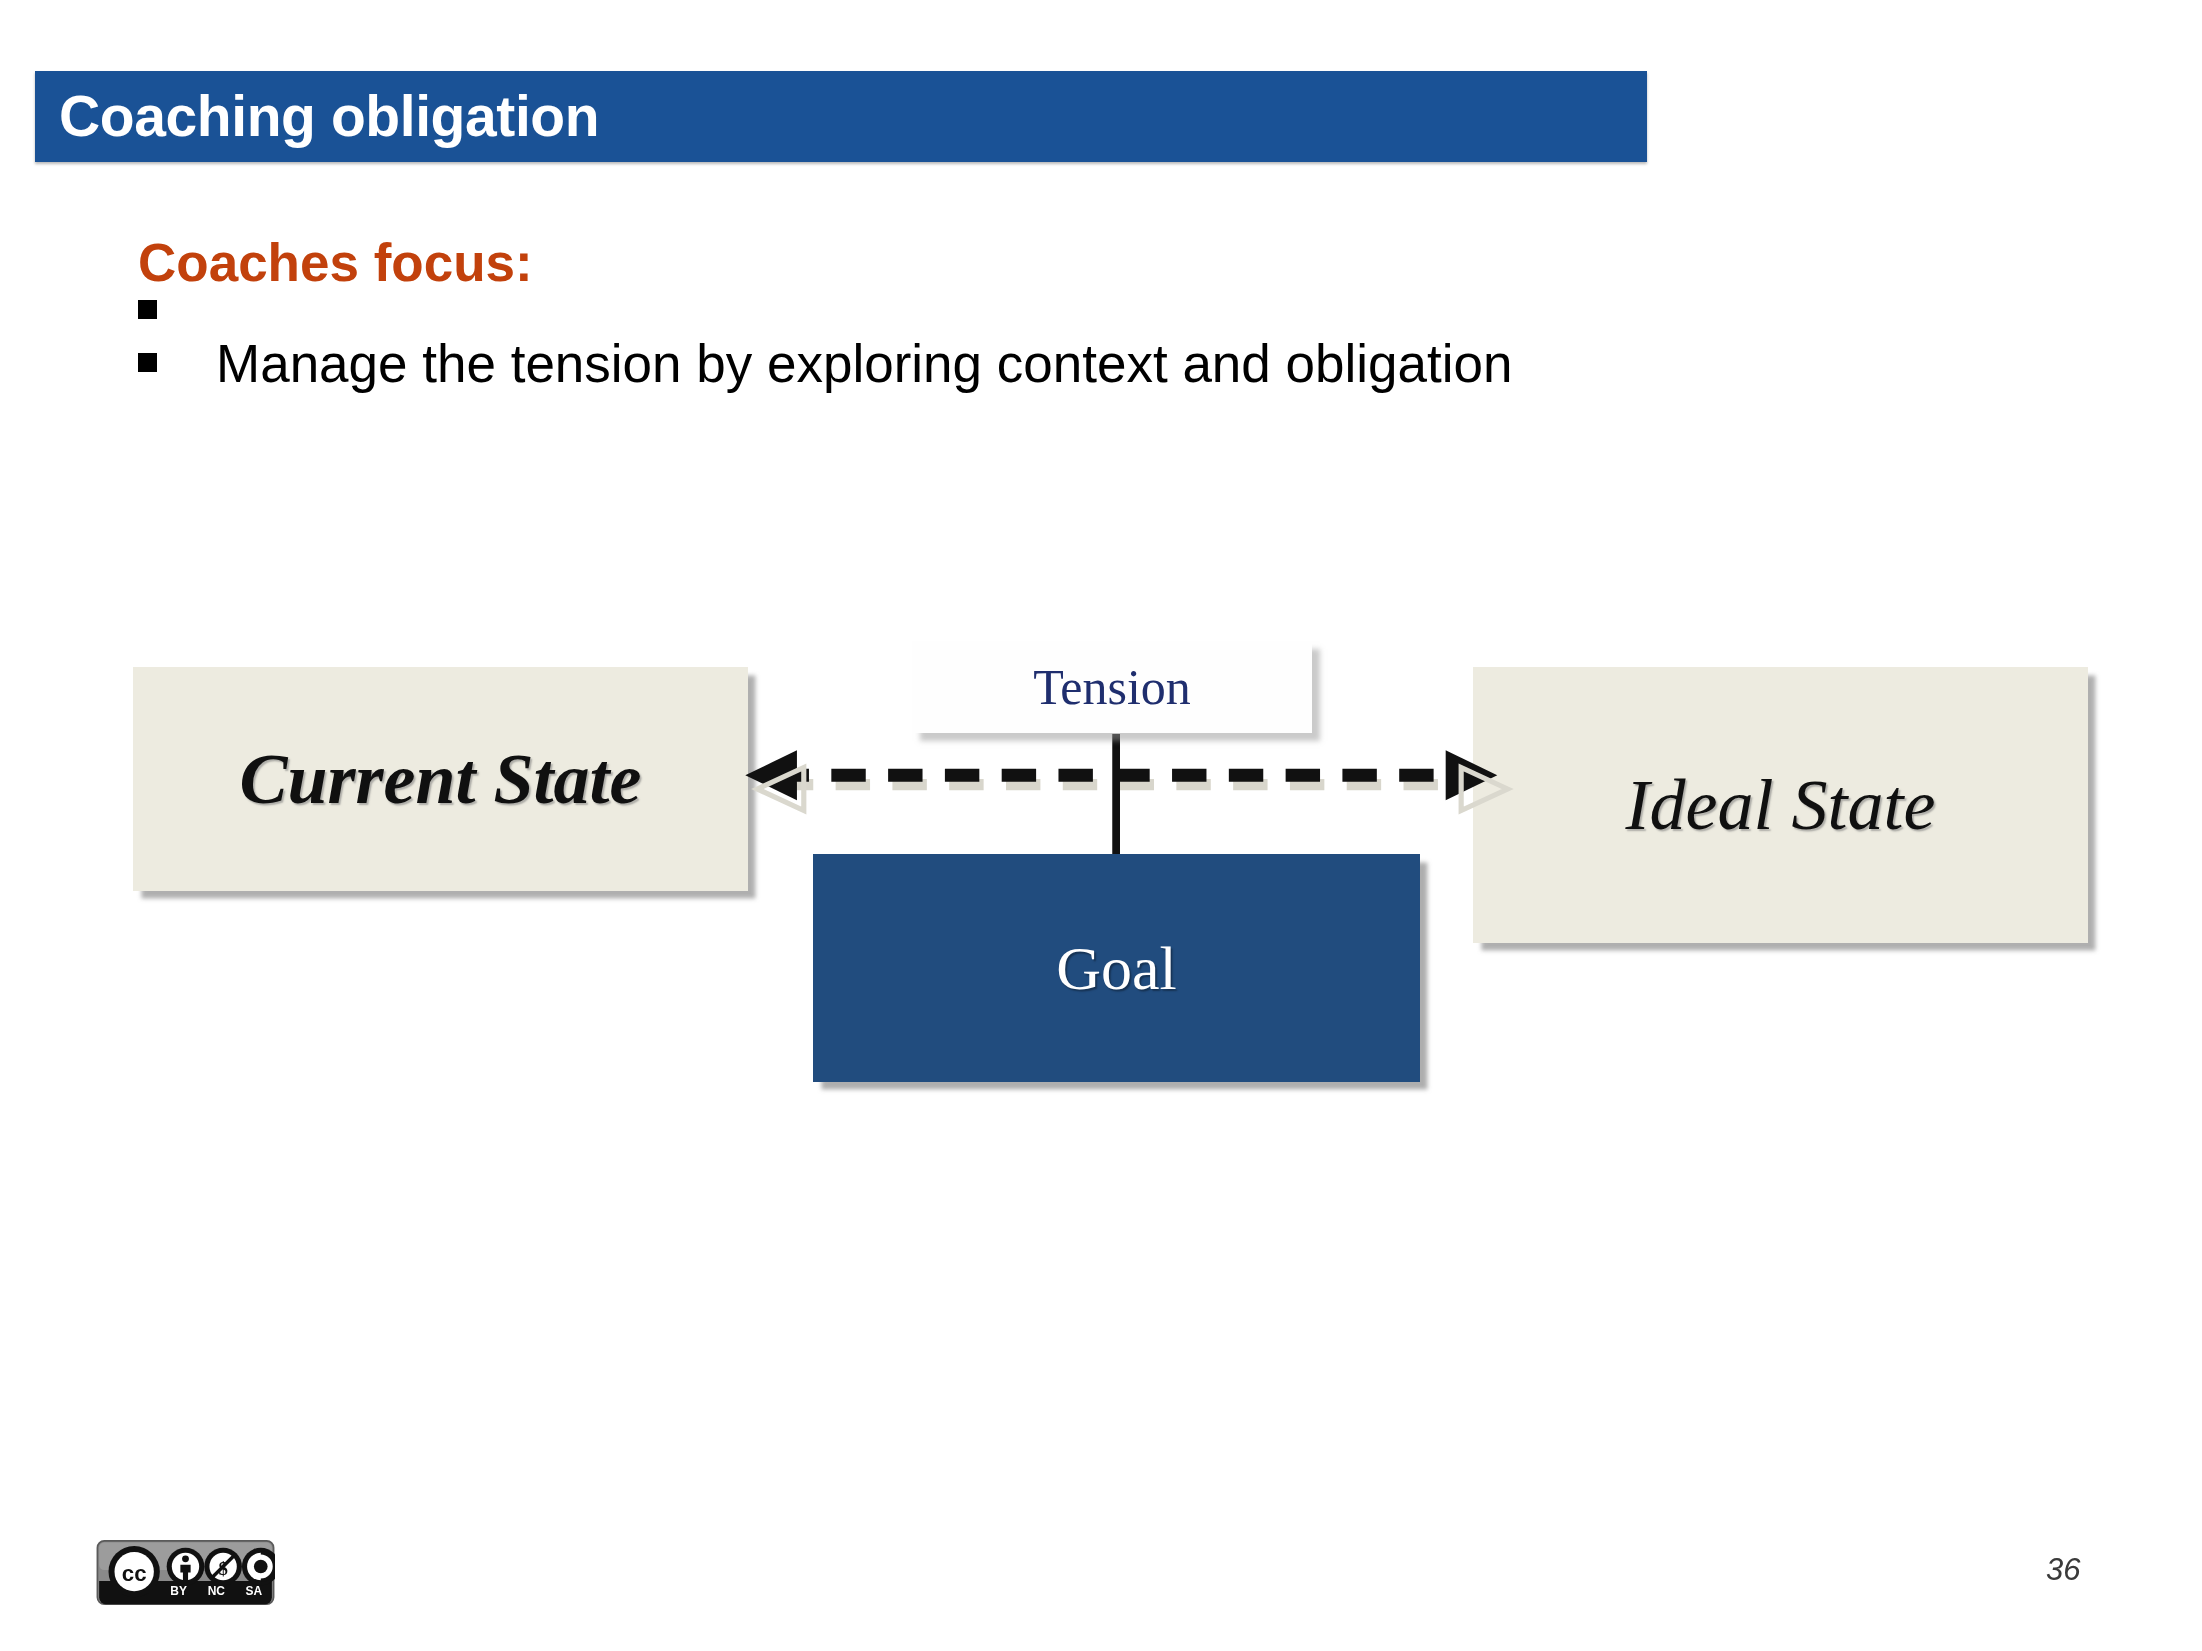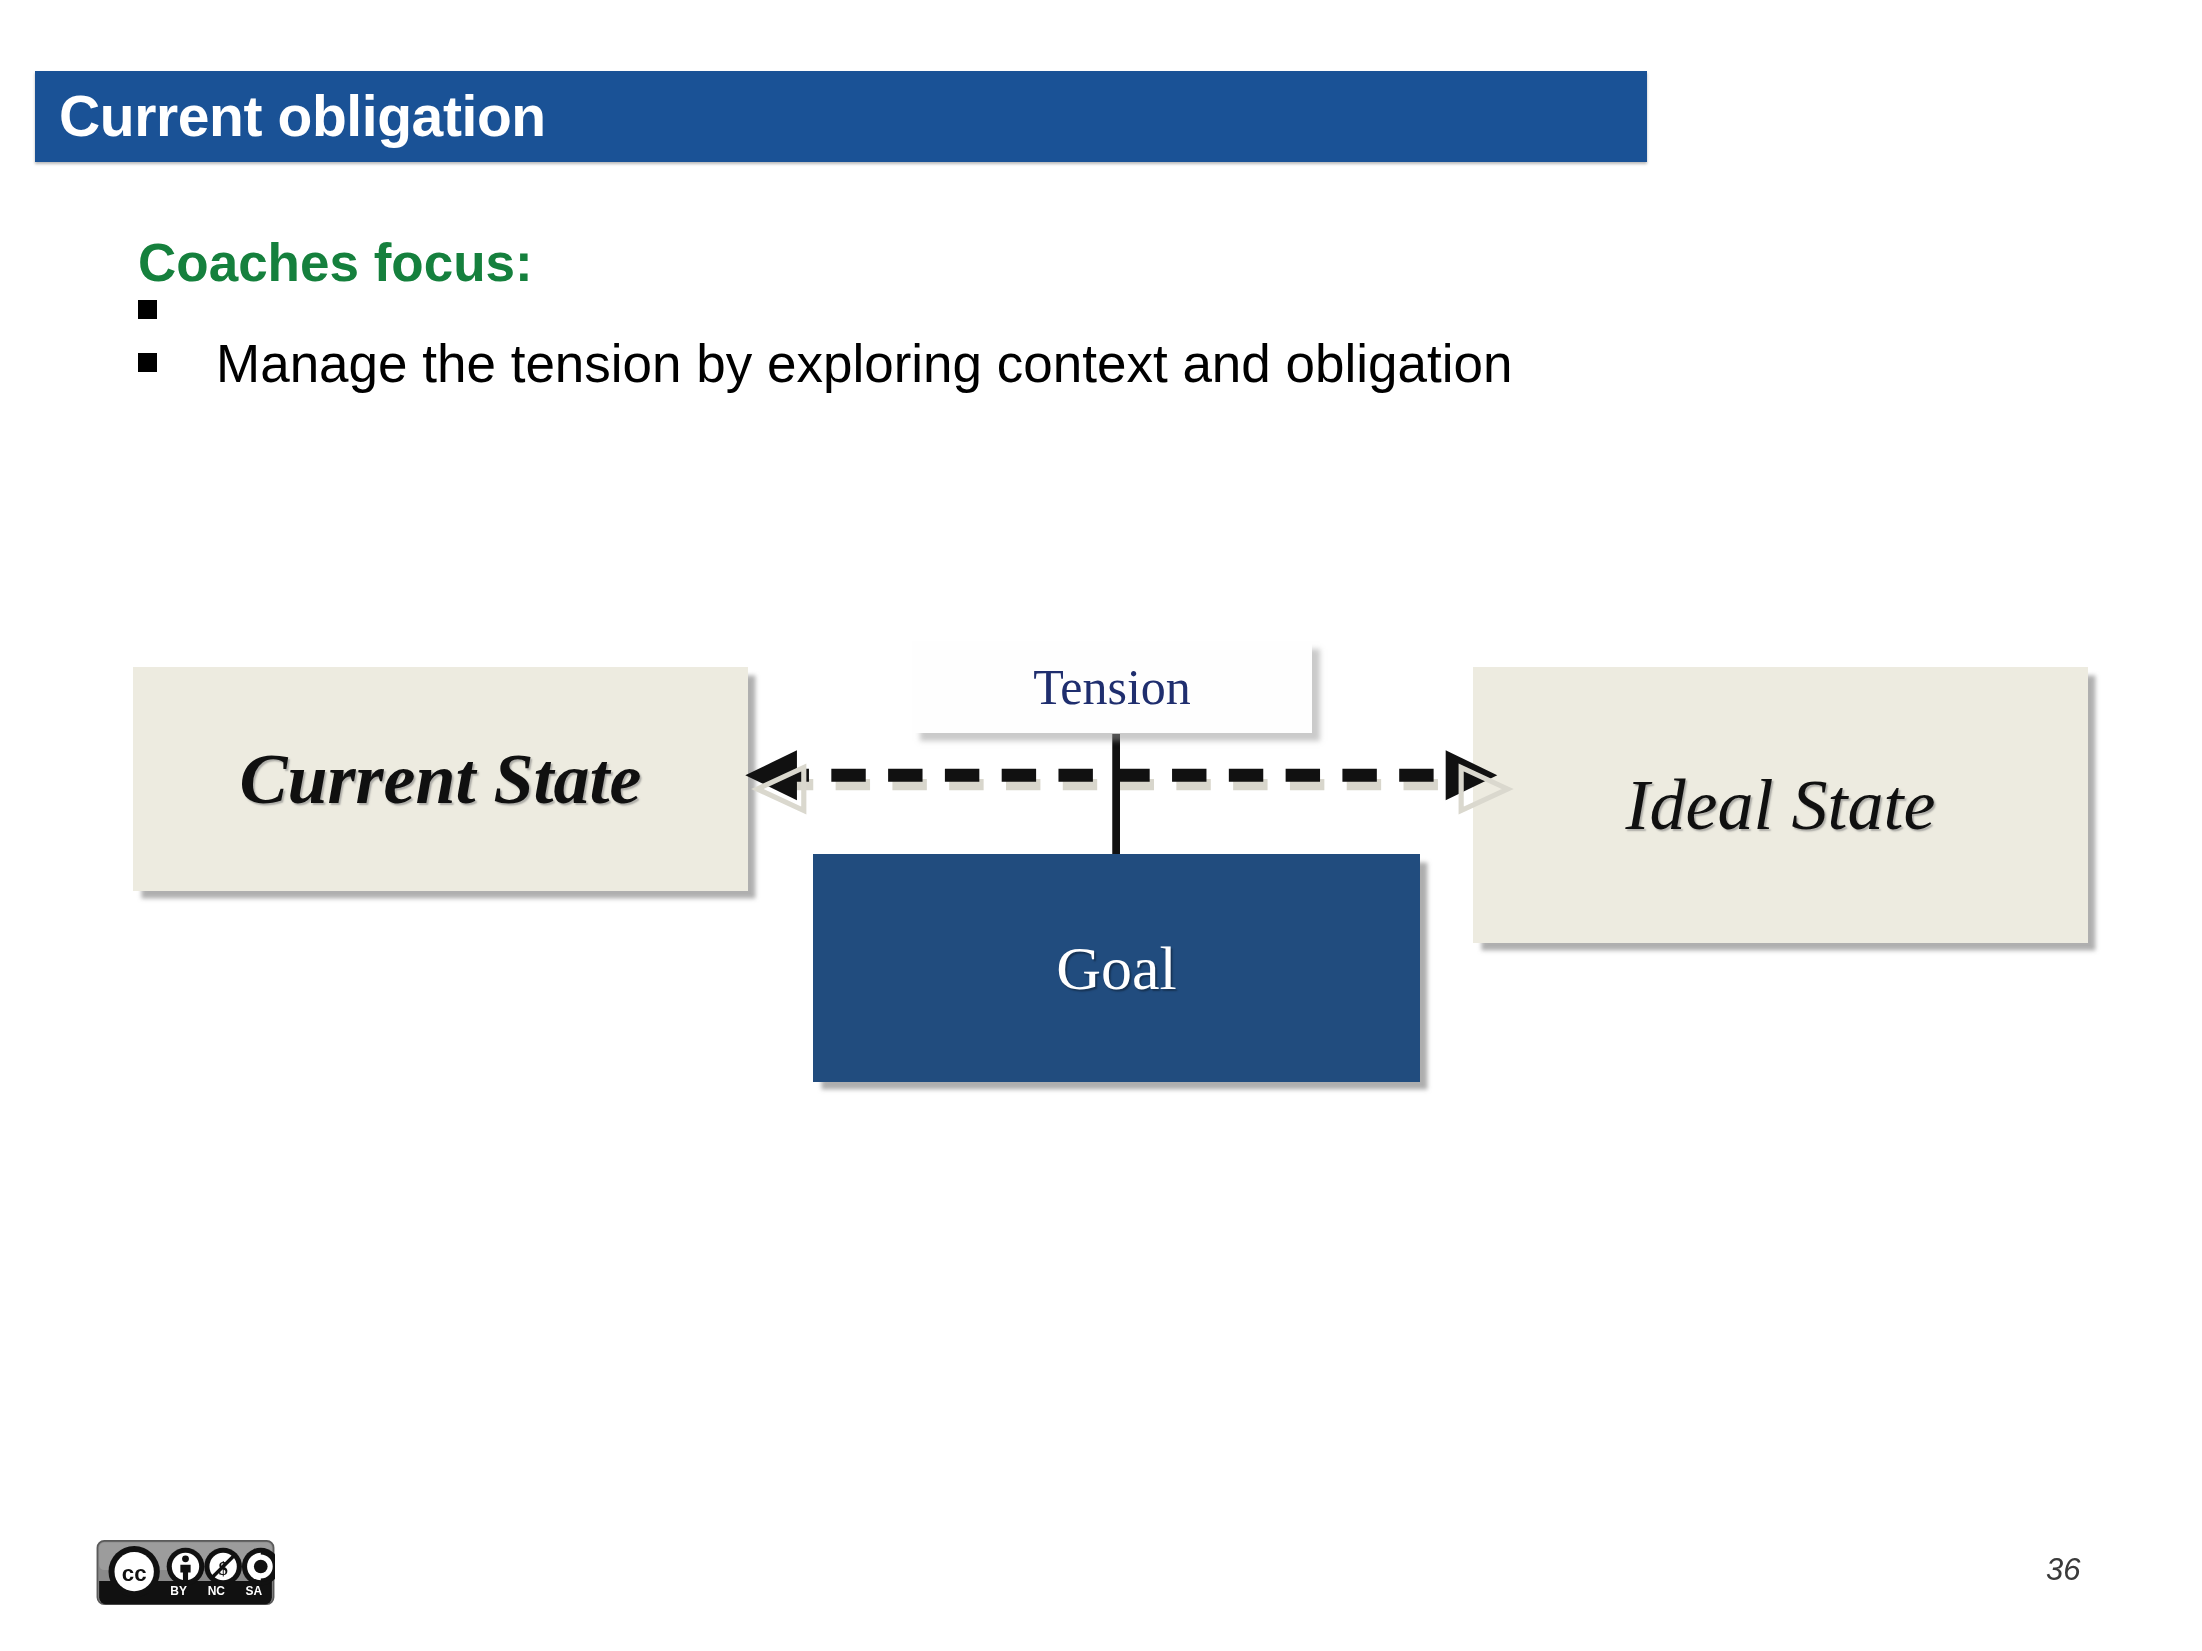--- a/index.html
+++ b/index.html
@@ -49,21 +49,21 @@
   #body-block {
     position: absolute;
     left: 138px;
     top: 234px;
     width: 1944px;
   }
   #intro-line {
     font-family: "Liberation Sans", sans-serif;
     font-weight: bold;
     font-size: 53px;
-    color: #15803d;
+    color: #c2410c;
     line-height: 1.08;
     margin-bottom: 19px;
     white-space: nowrap;
   }
   .bullet-row {
     display: flex;
     align-items: baseline;
     margin-bottom: 5.2px;
   }
   .bullet-marker {
@@ -193,21 +193,21 @@
     font-size: 31px;
     color: #3A3A3A;
   }
 </style>
 </head>
 <body>
 
 <div id="slide">
 
   <div id="title-bar">
-    <div id="title-text">Current obligation</div>
+    <div id="title-text">Coaching obligation</div>
   </div>
 
   <div id="body-block">
     <div id="intro-line">Coaches focus:</div>
 
     <div class="bullet-row">
       <span class="bullet-marker"></span>
     </div>
 
     <div class="bullet-row">

